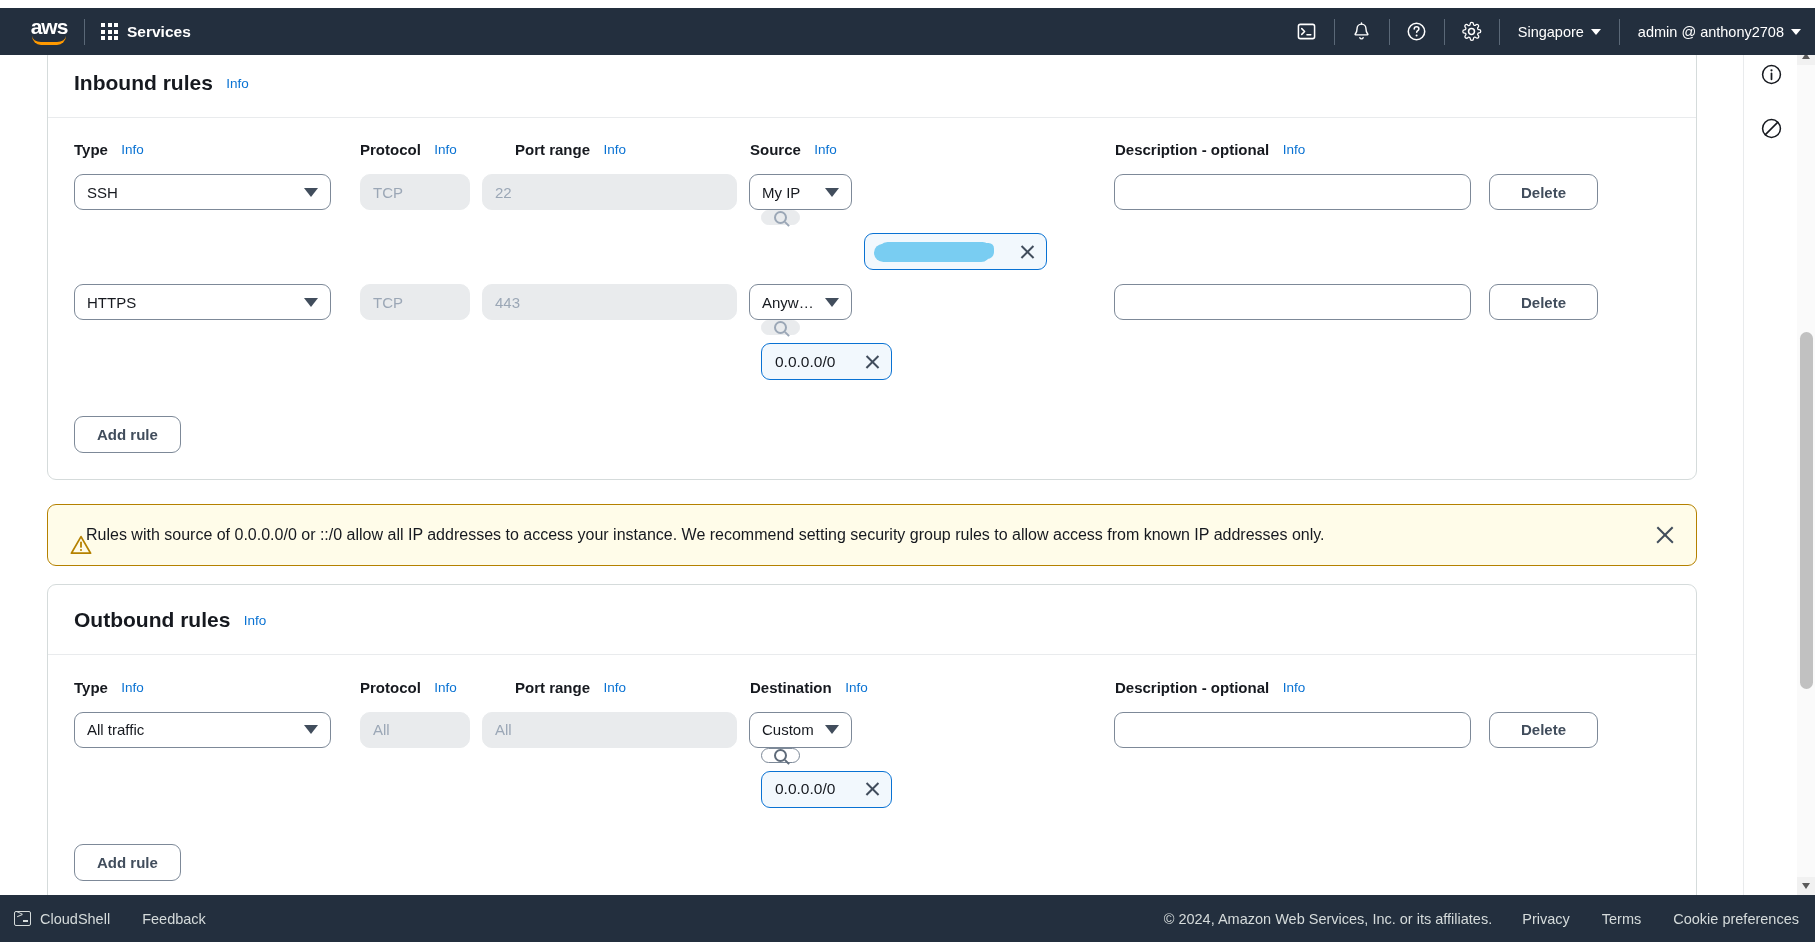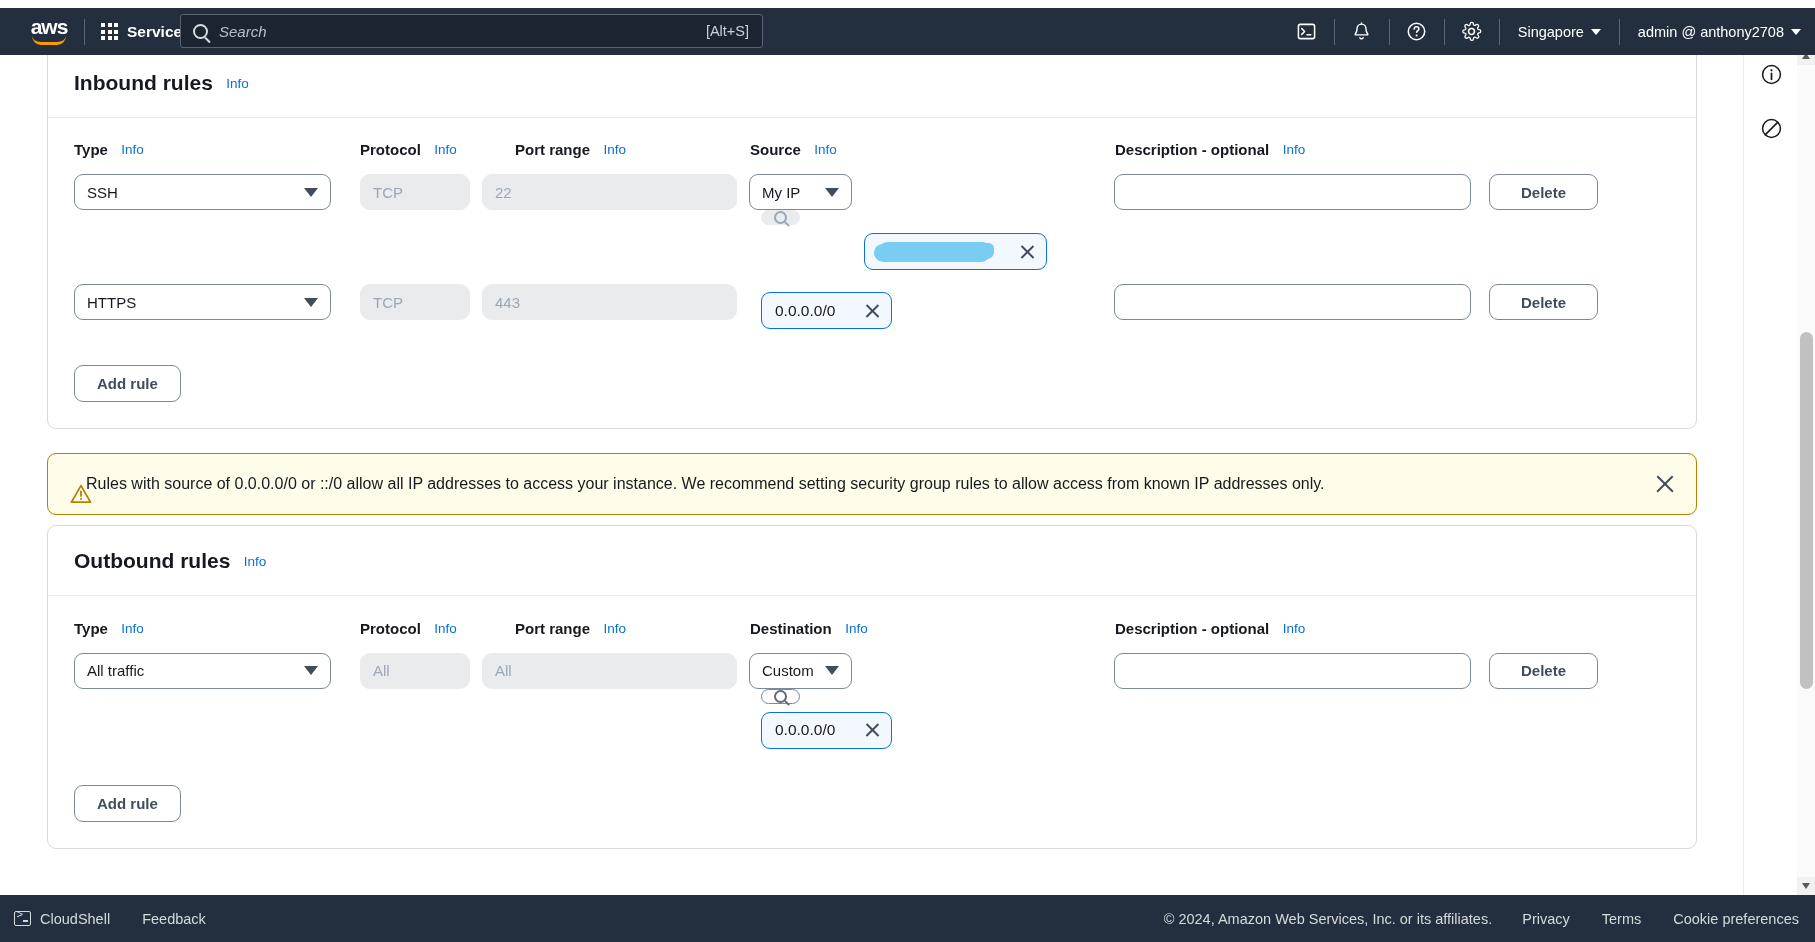--- a/index.html
+++ b/index.html
@@ -339,25 +339,20 @@
         <i></i>
         <i></i>
         <i></i>
         <i></i>
         <i></i>
         <i></i>
     </span>
     <span class="services-label">Services</span>
   </div>
 
-  <div class="searchbar">
-    <span class="search-glass"></span>
-    <span class="search-placeholder">Search</span>
-    <span class="search-hint">[Alt+S]</span>
-  </div>
 
   <div class="nav-right">
     <div class="nav-icon-btn">
       <svg width="19" height="19" viewBox="0 0 20 20" fill="none">
         <rect x="1.5" y="2.5" width="17" height="15" rx="2" stroke="#ffffff" stroke-width="1.6"></rect>
         <path d="M5 7l3 3-3 3" stroke="#ffffff" stroke-width="1.6" stroke-linecap="round" stroke-linejoin="round"></path>
         <path d="M10.5 13.5h4" stroke="#ffffff" stroke-width="1.6" stroke-linecap="round"></path>
       </svg>
     </div>
     <div class="nav-divider"></div>
@@ -481,20 +476,29 @@
           <div class="input-disabled">
             <span>TCP</span>
           </div>
         </div>
         <div class="col-port">
           <div class="input-disabled">
             <span>443</span>
           </div>
         </div>
         <div class="col-source source-stack">
+          <div class="source-row">
+            <div class="select-box select-narrow">
+              <span class="val">Anyw…</span>
+              <span class="tri-dn"></span>
+            </div>
+            <div class="search-field">
+              <span class="sf-glass"></span>
+            </div>
+          </div>
           <div class="token">
             <span>0.0.0.0/0</span>
             <span class="token-x"></span>
           </div>
         </div>
         <div class="col-desc">
           <input class="input-plain" type="text" value="" style="">
         </div>
         <div class="col-action">
           <button class="btn-secondary btn-delete">Delete</button>
@@ -512,21 +516,21 @@
       <svg class="warn-svg" width="22" height="20" viewBox="0 0 22 20" fill="none">
         <path d="M11 1.6L20.6 18.2H1.4L11 1.6z" stroke="#b58100" stroke-width="1.7" stroke-linejoin="round"></path>
         <path d="M11 7.3v4.6" stroke="#b58100" stroke-width="1.8" stroke-linecap="round"></path>
         <circle cx="11" cy="14.9" r="1" fill="#b58100"></circle>
       </svg>
     </span>
     <span class="alert-text">Rules with source of 0.0.0.0/0 or ::/0 allow all IP addresses to access your instance. We recommend setting security group rules to allow access from known IP addresses only.</span>
     <span class="alert-x"></span>
   </div>
 
-  <div class="panel" style="width:1650px; margin-top:10px;">
+  <div class="panel" style="width:1650px; margin-top:18px;">
     <div class="panel-header">
       <span class="panel-title">Outbound rules</span>
       <span class="info-link">Info</span>
     </div>
     <div class="panel-body">
 
       <div class="rules-head">
         <div class="col-type">
           <span class="col-head-label">Type</span>
           <span class="info-link">Info</span>

